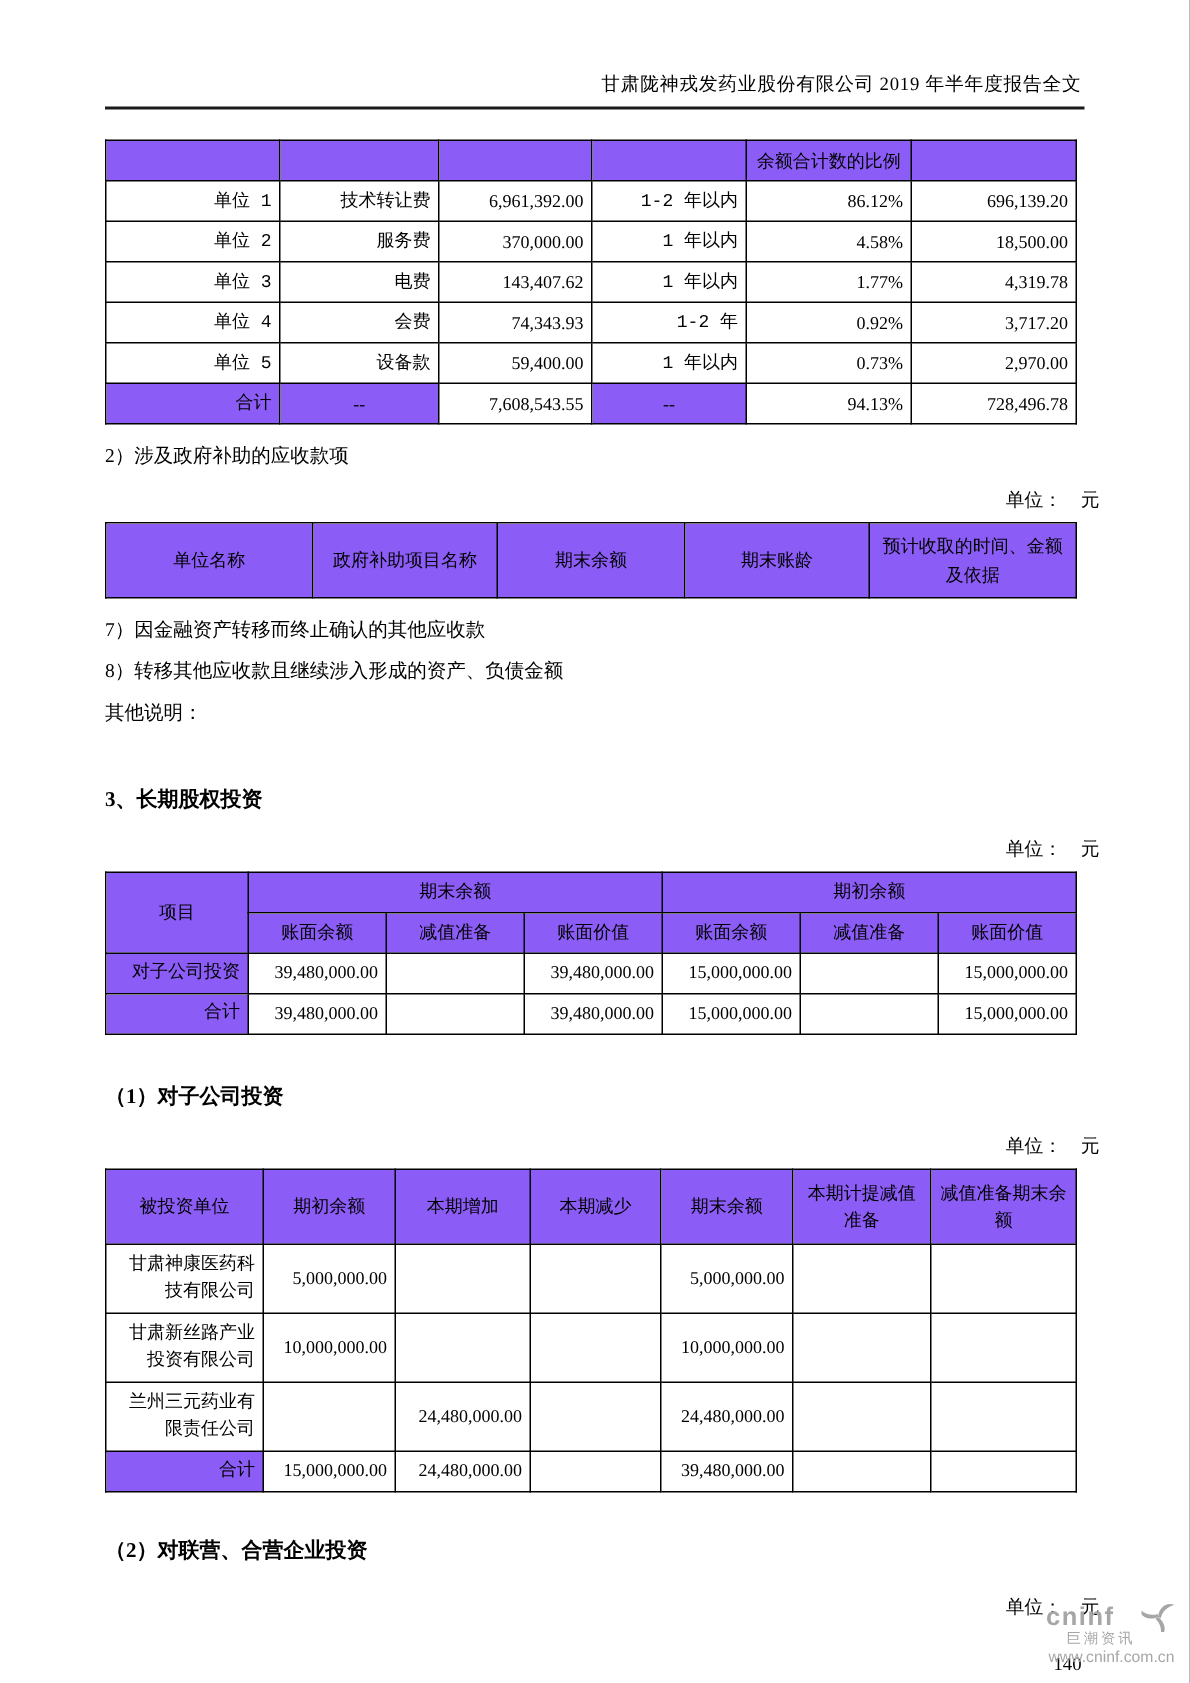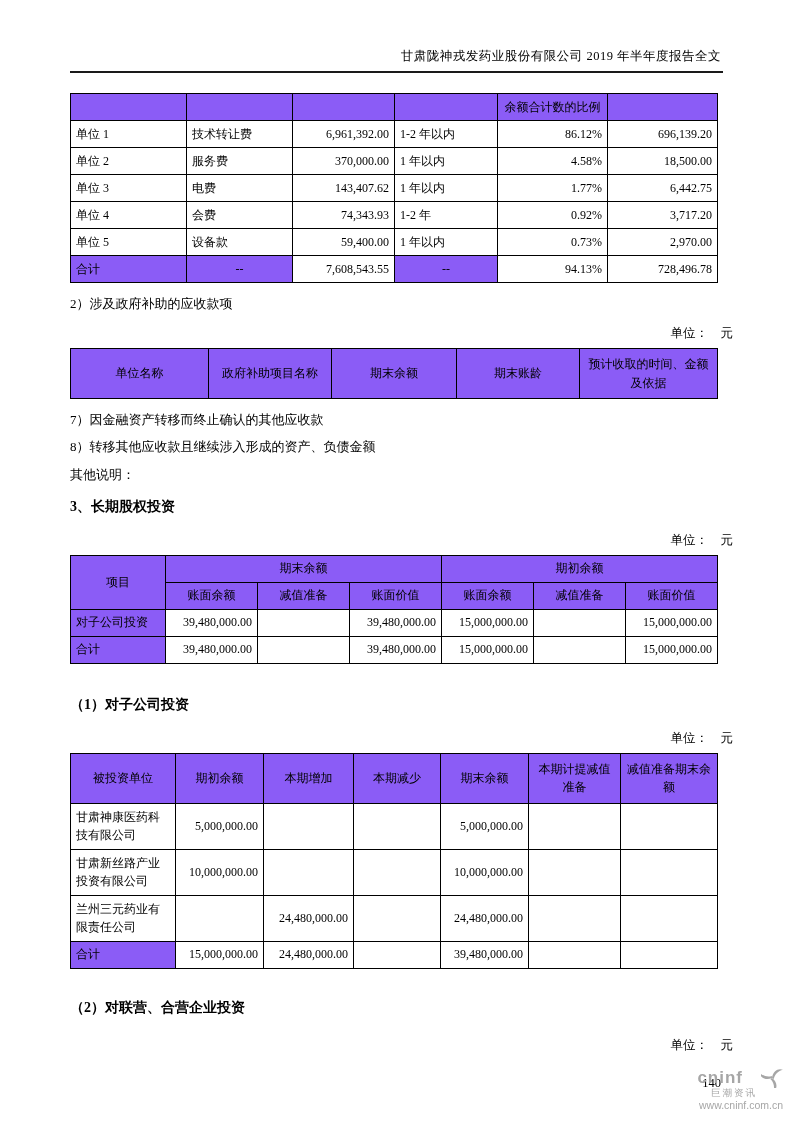--- a/index.html
+++ b/index.html
@@ -33,41 +33,41 @@
     padding: 2px 5px;
     font-weight: normal;
     vertical-align: middle;
     overflow: hidden;
     word-break: break-all;
     line-height: 1.55;
   }
   .g { background: #8b5cf6; }
   .num { text-align: right; }
   .ctr { text-align: center; }
-  .lft { text-align: left; }
+  .lft { text-align: right; font-family: Liberation Mono, monospace; }
   .t1 td, .t1 th { height: 27px; }
   .t2 th { height: 50px; text-align: center; }
   .t3 td, .t3 th { height: 27px; }
   .t3 th { text-align: center; }
   .t4 th { height: 50px; text-align: center; }
   .t4 td { height: 46px; }
   .t4 tr.total-row td { height: 27px; }
   .para {
     margin: 12px 70px 0 70px;
     font-size: 13px;
     line-height: 1.4;
   }
   .para-gap { margin-top: 9px; }
   .unit-label {
     margin: 12px 60px 6px 70px;
     text-align: right;
     font-size: 12.5px;
   }
   .heading {
-    margin: 14px 70px 0 70px;
+    margin: 40px 70px 0 70px;
     font-size: 14px;
     font-weight: bold;
   }
   .heading-sub { margin-top: 32px; }
   .page-number {
     margin: 22px 72px 0 0;
     text-align: right;
     font-size: 12.5px;
   }
   .logo {
@@ -123,21 +123,21 @@
       <td class="lft">1 年以内</td>
       <td class="num">4.58%</td>
       <td class="num">18,500.00</td>
     </tr>
     <tr>
       <td class="lft">单位 3</td>
       <td class="lft">电费</td>
       <td class="num">143,407.62</td>
       <td class="lft">1 年以内</td>
       <td class="num">1.77%</td>
-      <td class="num">6,442.75</td>
+      <td class="num">4,319.78</td>
     </tr>
     <tr>
       <td class="lft">单位 4</td>
       <td class="lft">会费</td>
       <td class="num">74,343.93</td>
       <td class="lft">1-2 年</td>
       <td class="num">0.92%</td>
       <td class="num">3,717.20</td>
     </tr>
     <tr>

